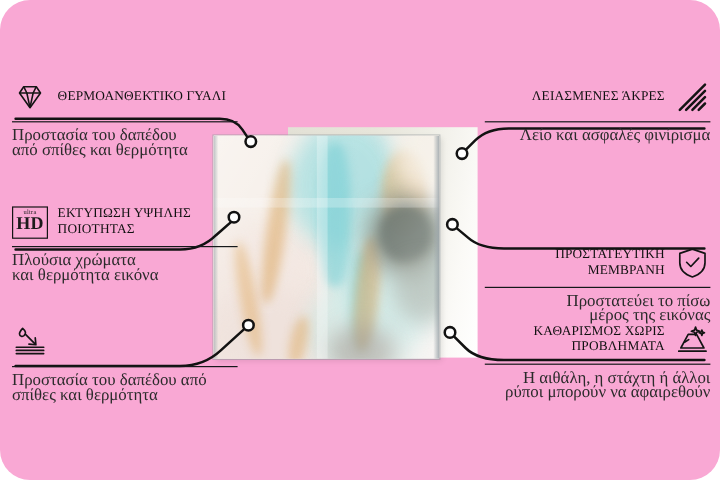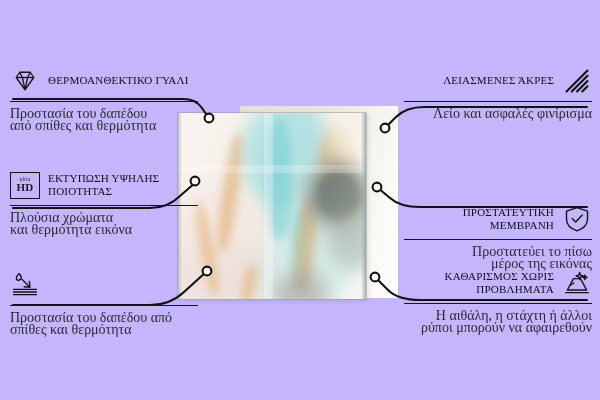--- a/index.html
+++ b/index.html
@@ -13,21 +13,22 @@
     font-family: "Liberation Serif", "DejaVu Serif", serif;
     overflow: hidden;
     position: relative;
   }
 
   #infographic {
     position: absolute;
     left: 0; top: 0;
     width: 600px;
     height: 400px;
-    background: #c4b5fd;
+    background: #f9a8d4;
+    border-radius: 25px;
   }
 
   
   .product-stage {
     position: absolute;
     left: 178px;
     top: 108px;
     width: 222px;
     height: 192px;
   }
@@ -224,21 +225,21 @@
     <div class="feat-desc">Προστασία του δαπέδου
 από σπίθες και θερμότητα</div>
   </div>
 
   <div class="feature left" style="top:168px;">
     <div class="feat-head">
       <span class="feat-icon">
         <span style="display:flex;flex-direction:column;align-items:center;justify-content:center;
                      border:1.5px solid #141414;width:29px;height:25px;line-height:1;">
           <span style="font-size:5.4px;letter-spacing:.2px;">ultra</span>
-          <span style="font-size:11px;font-weight:bold;letter-spacing:.2px;">HD</span>
+          <span style="font-size:15px;font-weight:bold;letter-spacing:.2px;">HD</span>
         </span>
       </span>
       <span class="feat-title">ΕΚΤΥΠΩΣΗ ΥΨΗΛΗΣ
 ΠΟΙΟΤΗΤΑΣ</span>
     </div>
     <div class="rule"></div>
     <div class="feat-desc">Πλούσια χρώματα
 και θερμότητα εικόνα</div>
   </div>
 

